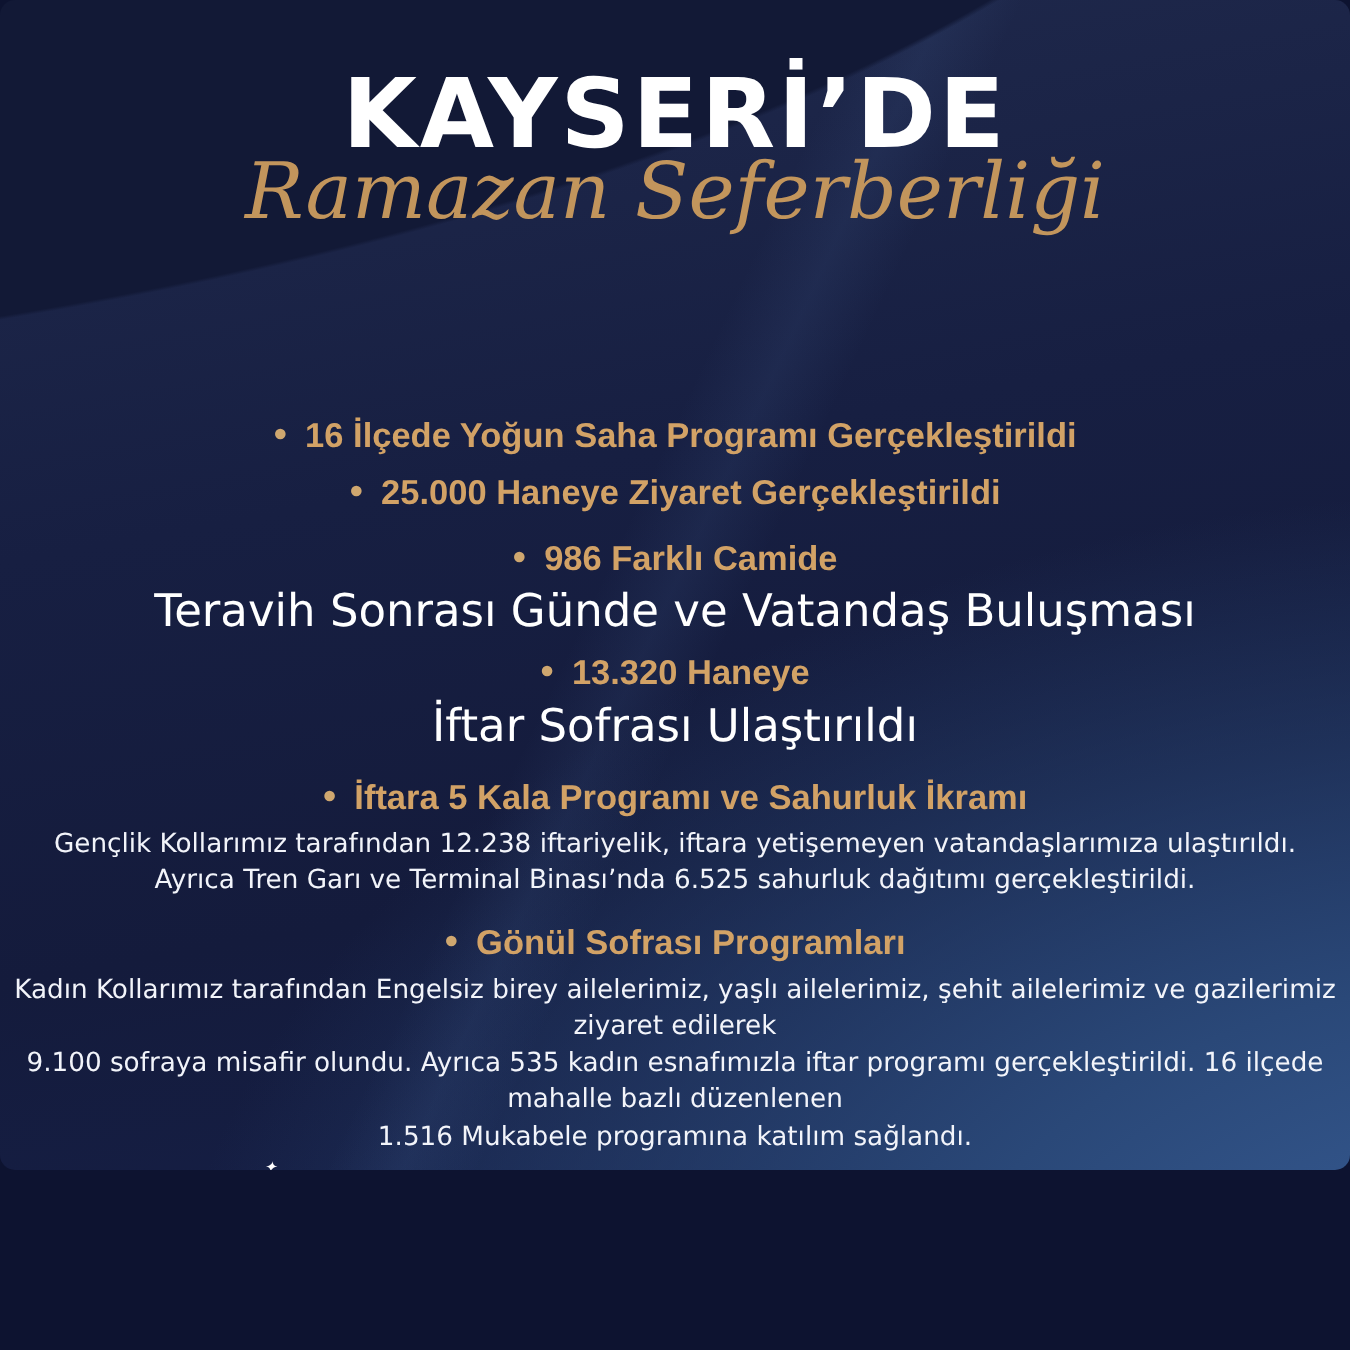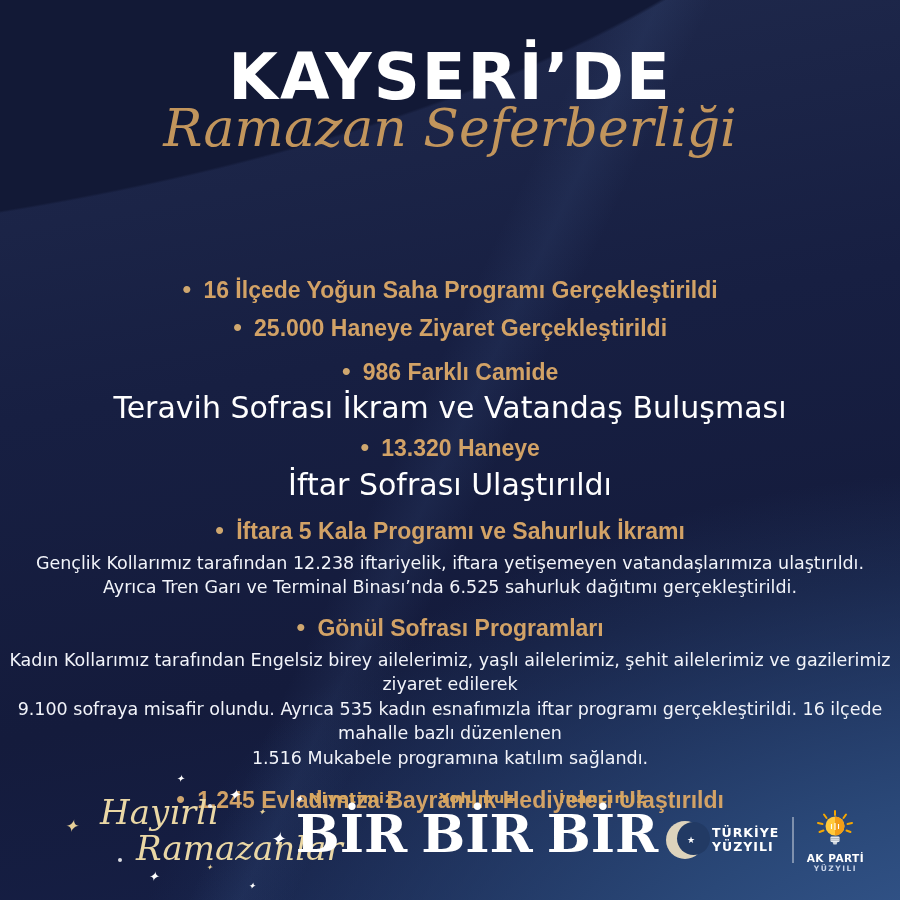--- a/index.html
+++ b/index.html
@@ -1,23 +1,24 @@
 <!DOCTYPE html>
 <html><head>
 <meta charset="utf-8">
 <style>
   html,body{margin:0;padding:0;background:#0d1330;}
   .poster{
-    position:relative;width:900px;height:900px;overflow:hidden;
+    position:relative;width:900px;height:780px;overflow:hidden;
     font-family:"Liberation Sans",sans-serif;color:#fff;
     background:
       radial-gradient(1500px 560px at -600px -300px, #121936 99.6%, rgba(18,25,54,0) 100%),
       linear-gradient(115deg, rgba(0,0,0,0) 46%, rgba(96,136,198,0.09) 50%, rgba(0,0,0,0) 54%),
       radial-gradient(1400px 900px at 115% 118%, #3c639e 0%, #2a4878 30%, rgba(30,48,90,0) 66%),
       linear-gradient(170deg, #202a4d 0%, #171f42 40%, #141b3c 70%, #162048 100%);
+    border-radius: 10px;
   }
   .center{text-align:center;}
   .title{
     position:absolute;top:40px;left:0;width:100%;
     font-family:"DejaVu Sans","Liberation Sans",sans-serif;
     font-weight:bold;font-size:64px;letter-spacing:2px;color:#ffffff;
   }
   .subtitle{
     position:absolute;top:98px;left:0;width:100%;
     font-family:"DejaVu Serif","Liberation Serif",serif;
@@ -120,21 +121,21 @@
     <div class="b-line mt10">
       <span class="marker">•</span>
       <span class="headline">25.000 Haneye Ziyaret Gerçekleştirildi</span>
     </div>
 
     <div class="mt16">
       <div class="b-line">
         <span class="marker">•</span>
         <span class="headline">986 Farklı Camide</span>
       </div>
-      <div class="subline center">Teravih Sofrası İkram ve Vatandaş Buluşması</div>
+      <div class="subline center">Teravih Sonrası Günde ve Vatandaş Buluşması</div>
     </div>
 
     <div class="mt8">
       <div class="b-line">
         <span class="marker">•</span>
         <span class="headline">13.320 Haneye</span>
       </div>
       <div class="subline center">İftar Sofrası Ulaştırıldı</div>
     </div>
 

